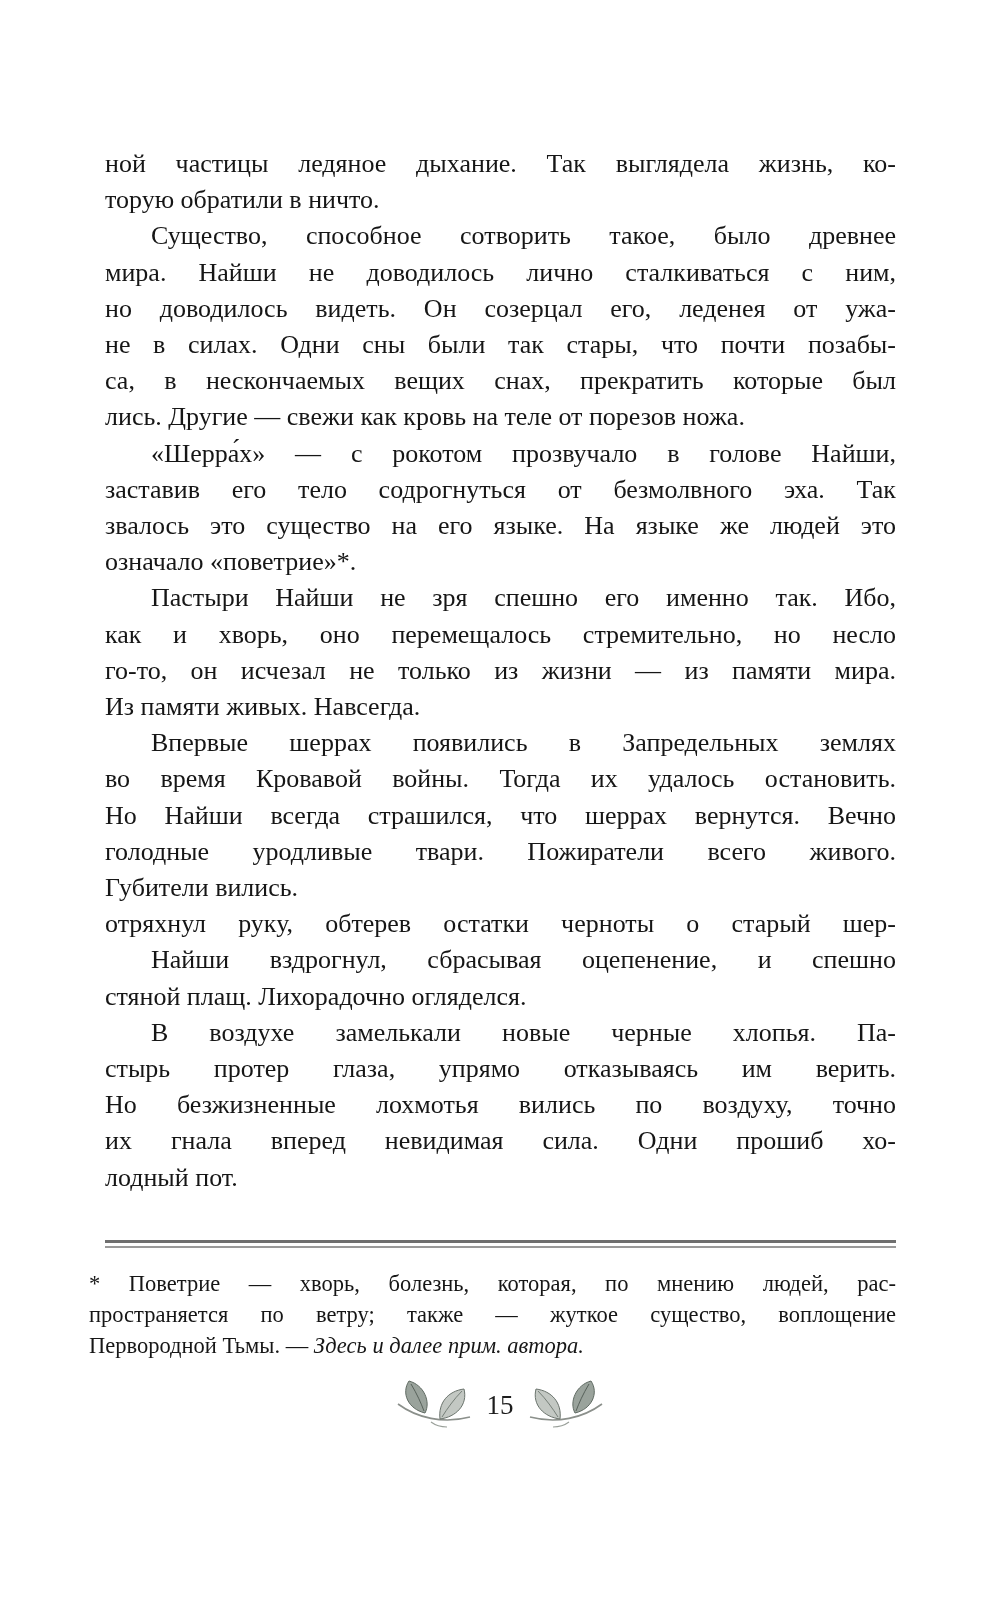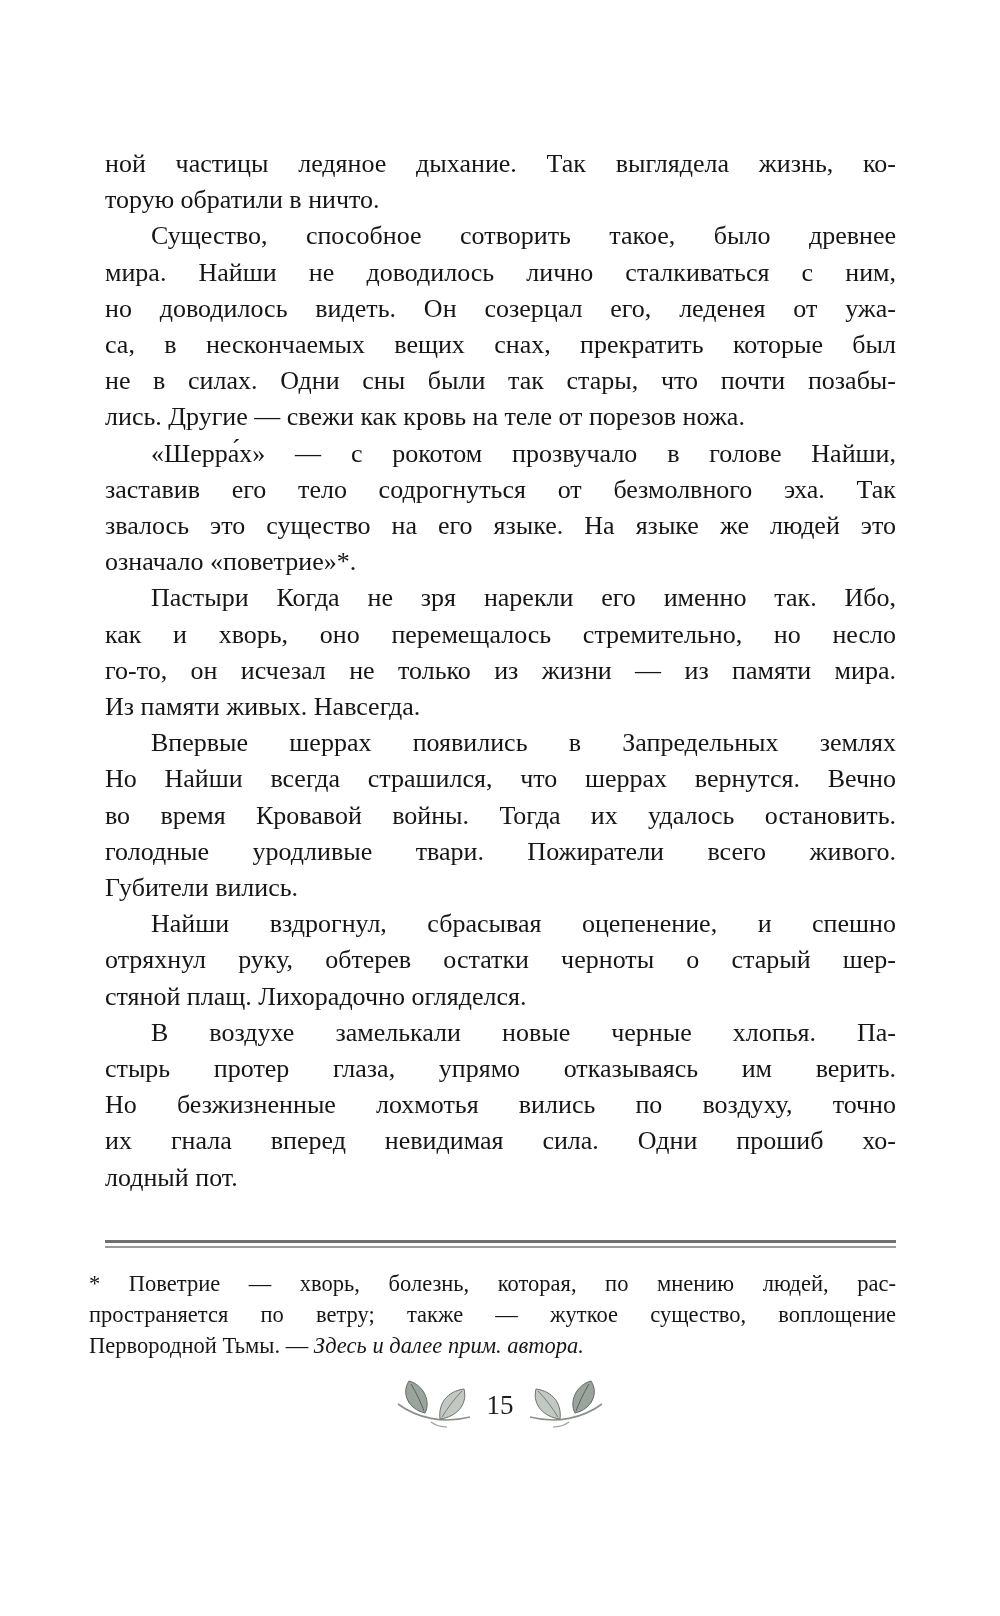--- a/index.html
+++ b/index.html
@@ -76,46 +76,46 @@
 
   <div class="text-block">
       <div class="para">
         <div class="line">ной частицы ледяное дыхание. Так выглядела жизнь, ко-</div>
         <div class="line last">торую обратили в ничто.</div>
       </div>
       <div class="para">
         <div class="line ind">Существо, способное сотворить такое, было древнее</div>
         <div class="line">мира. Найши не доводилось лично сталкиваться с ним,</div>
         <div class="line">но доводилось видеть. Он созерцал его, леденея от ужа-</div>
+        <div class="line">не в силах. Одни сны были так стары, что почти позабы-</div>
         <div class="line">са, в нескончаемых вещих снах, прекратить которые был</div>
-        <div class="line">не в силах. Одни сны были так стары, что почти позабы-</div>
         <div class="line last">лись. Другие — свежи как кровь на теле от порезов ножа.</div>
       </div>
       <div class="para">
         <div class="line ind">«Шерра́х» — с рокотом прозвучало в голове Найши,</div>
         <div class="line">заставив его тело содрогнуться от безмолвного эха. Так</div>
         <div class="line">звалось это существо на его языке. На языке же людей это</div>
         <div class="line last">означало «поветрие»*.</div>
       </div>
       <div class="para">
-        <div class="line ind">Пастыри Когда не зря нарекли его именно так. Ибо,</div>
+        <div class="line ind">Пастыри Найши не зря спешно его именно так. Ибо,</div>
         <div class="line">как и хворь, оно перемещалось стремительно, но несло</div>
         <div class="line">го-то, он исчезал не только из жизни — из памяти мира.</div>
         <div class="line last">Из памяти живых. Навсегда.</div>
       </div>
       <div class="para">
         <div class="line ind">Впервые шеррах появились в Запредельных землях</div>
+        <div class="line">во время Кровавой войны. Тогда их удалось остановить.</div>
         <div class="line">Но Найши всегда страшился, что шеррах вернутся. Вечно</div>
-        <div class="line">во время Кровавой войны. Тогда их удалось остановить.</div>
         <div class="line">голодные уродливые твари. Пожиратели всего живого.</div>
         <div class="line last">Губители вились.</div>
       </div>
       <div class="para">
+        <div class="line">отряхнул руку, обтерев остатки черноты о старый шер-</div>
         <div class="line ind">Найши вздрогнул, сбрасывая оцепенение, и спешно</div>
-        <div class="line">отряхнул руку, обтерев остатки черноты о старый шер-</div>
         <div class="line last">стяной плащ. Лихорадочно огляделся.</div>
       </div>
       <div class="para">
         <div class="line ind">В воздухе замелькали новые черные хлопья. Па-</div>
         <div class="line">стырь протер глаза, упрямо отказываясь им верить.</div>
         <div class="line">Но безжизненные лохмотья вились по воздуху, точно</div>
         <div class="line">их гнала вперед невидимая сила. Одни прошиб хо-</div>
         <div class="line last">лодный пот.</div>
       </div>
     </div>

